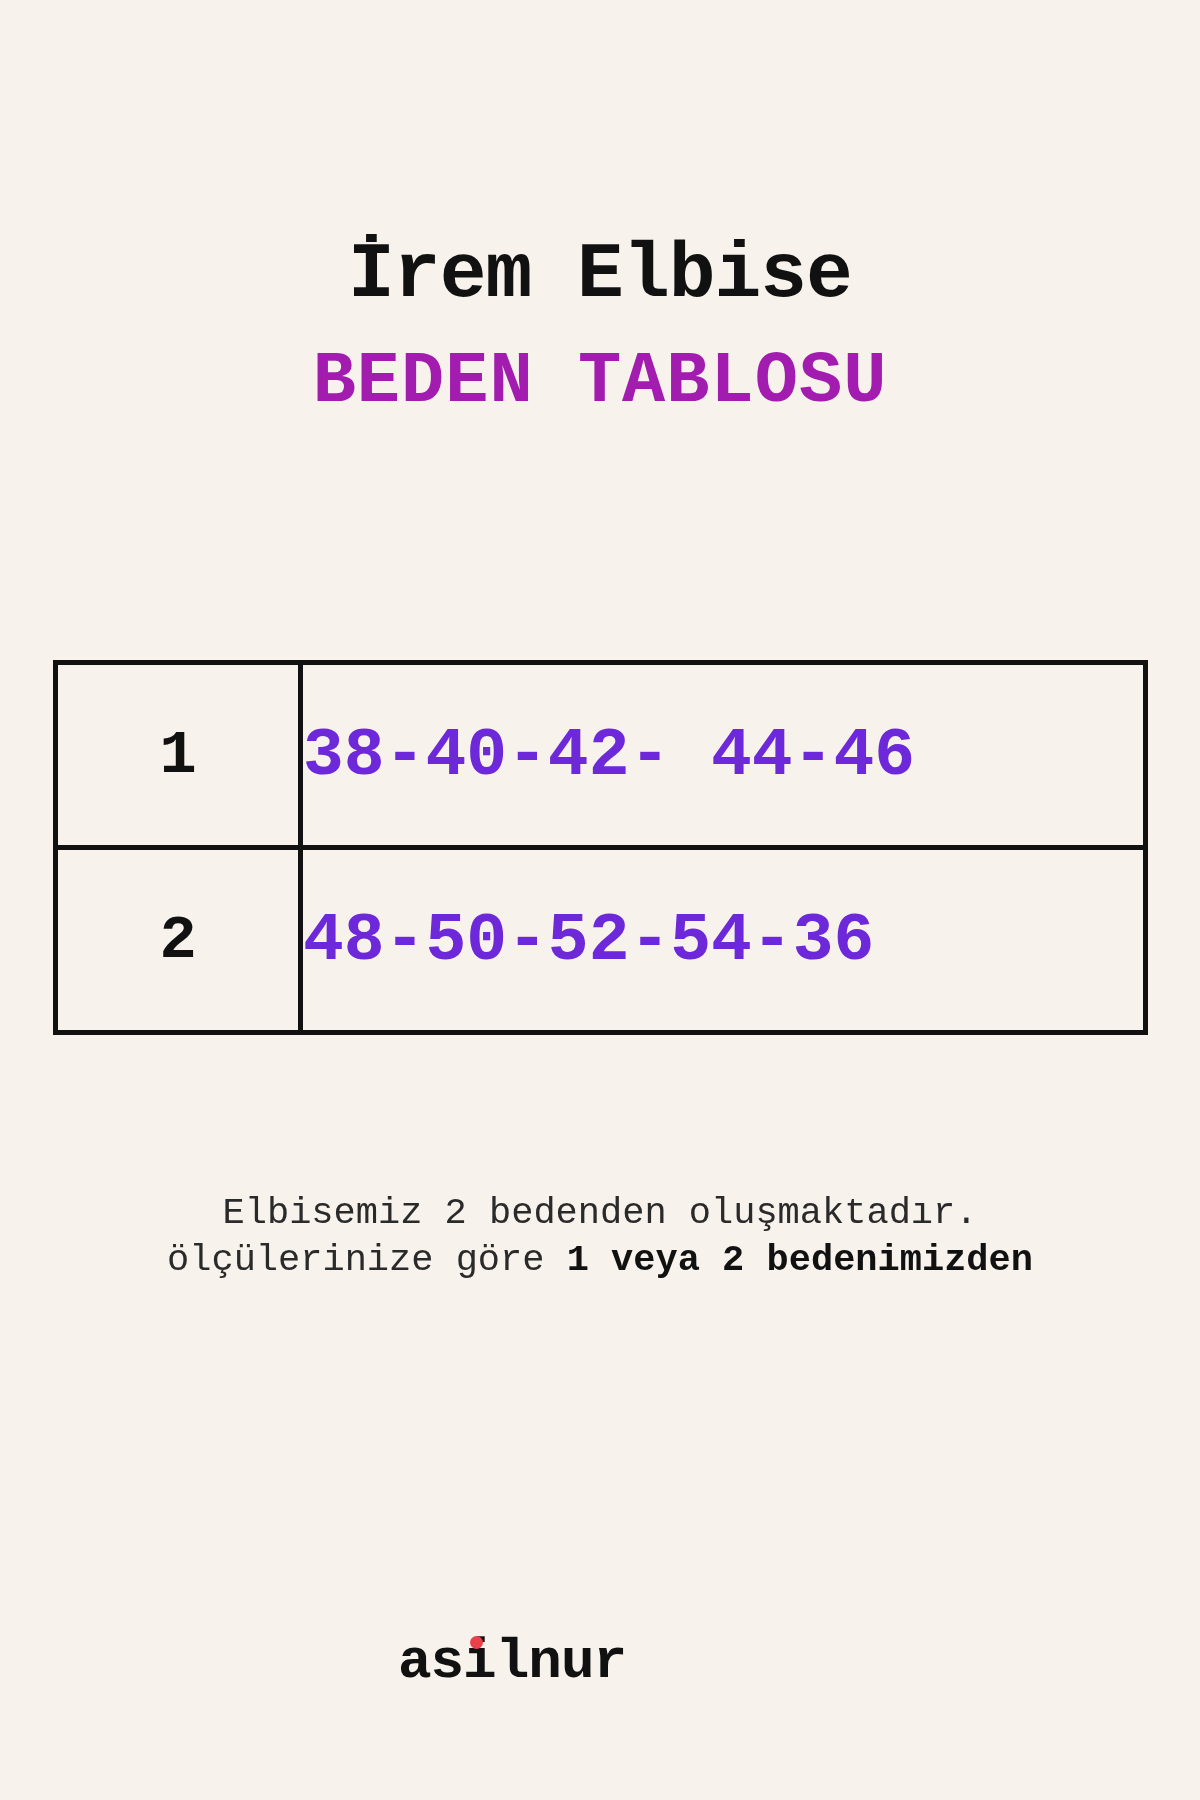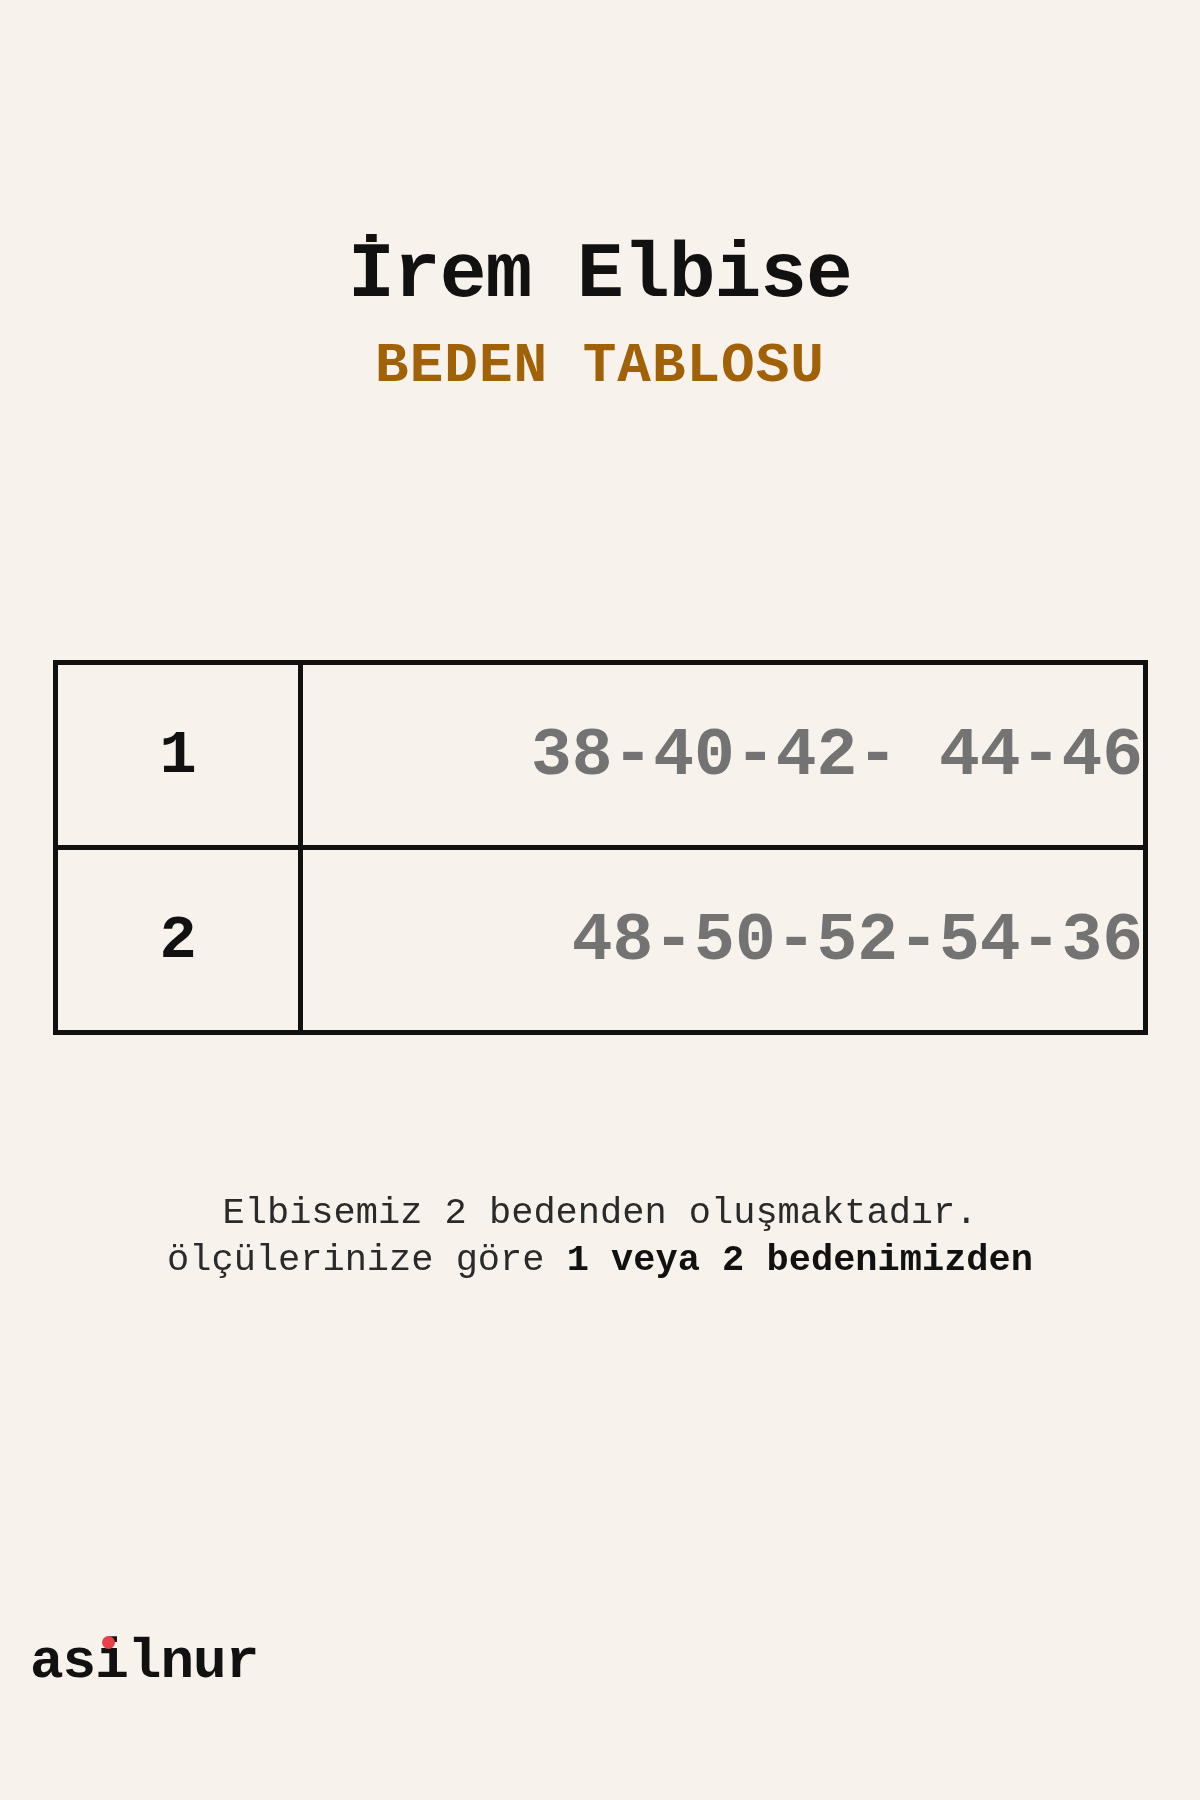--- a/index.html
+++ b/index.html
@@ -31,25 +31,25 @@
   }
   .product-title {
     font-size: 78px;
     font-weight: 700;
     letter-spacing: -1px;
     color: #111111;
     line-height: 1.05;
     margin: 0;
   }
   .table-heading {
-    margin-top: 20px;
-    font-size: 56px;
+    margin-top: 28px;
+    font-size: 72px;
     font-weight: 700;
     letter-spacing: 1px;
-    color: #a16207;
+    color: #a21caf;
     line-height: 1.05;
   }
   .size-table {
     position: absolute;
     top: 660px;
     left: 53px;
     width: 1095px;
     border-collapse: collapse;
     border: 5px solid #111111;
     background: #f7f3ec;
@@ -61,24 +61,24 @@
     vertical-align: middle;
   }
   .size-table td.cell-index {
     width: 240px;
     text-align: center;
     font-size: 62px;
     font-weight: 700;
     color: #111111;
   }
   .size-table td.cell-values {
-    text-align: right;
+    text-align: left;
     font-size: 68px;
     font-weight: 700;
-    color: #737373;
+    color: #6d28d9;
     letter-spacing: 0px;
   }
   .note {
     position: absolute;
     top: 1190px;
     left: 100px;
     width: 1000px;
     text-align: center;
     font-size: 37px;
     line-height: 1.28;
@@ -89,21 +89,21 @@
   }
   .note b {
     font-weight: 700;
     color: #111111;
   }
   .brand {
     position: absolute;
     top: 1630px;
     left: 0;
     width: 1024px;
-    margin-left: 30px;
+    text-align: center;
   }
   .brand-logo {
     display: inline-block;
     position: relative;
     font-size: 56px;
     font-weight: 700;
     letter-spacing: -1px;
     color: #111111;
   }
   .brand-dot {

